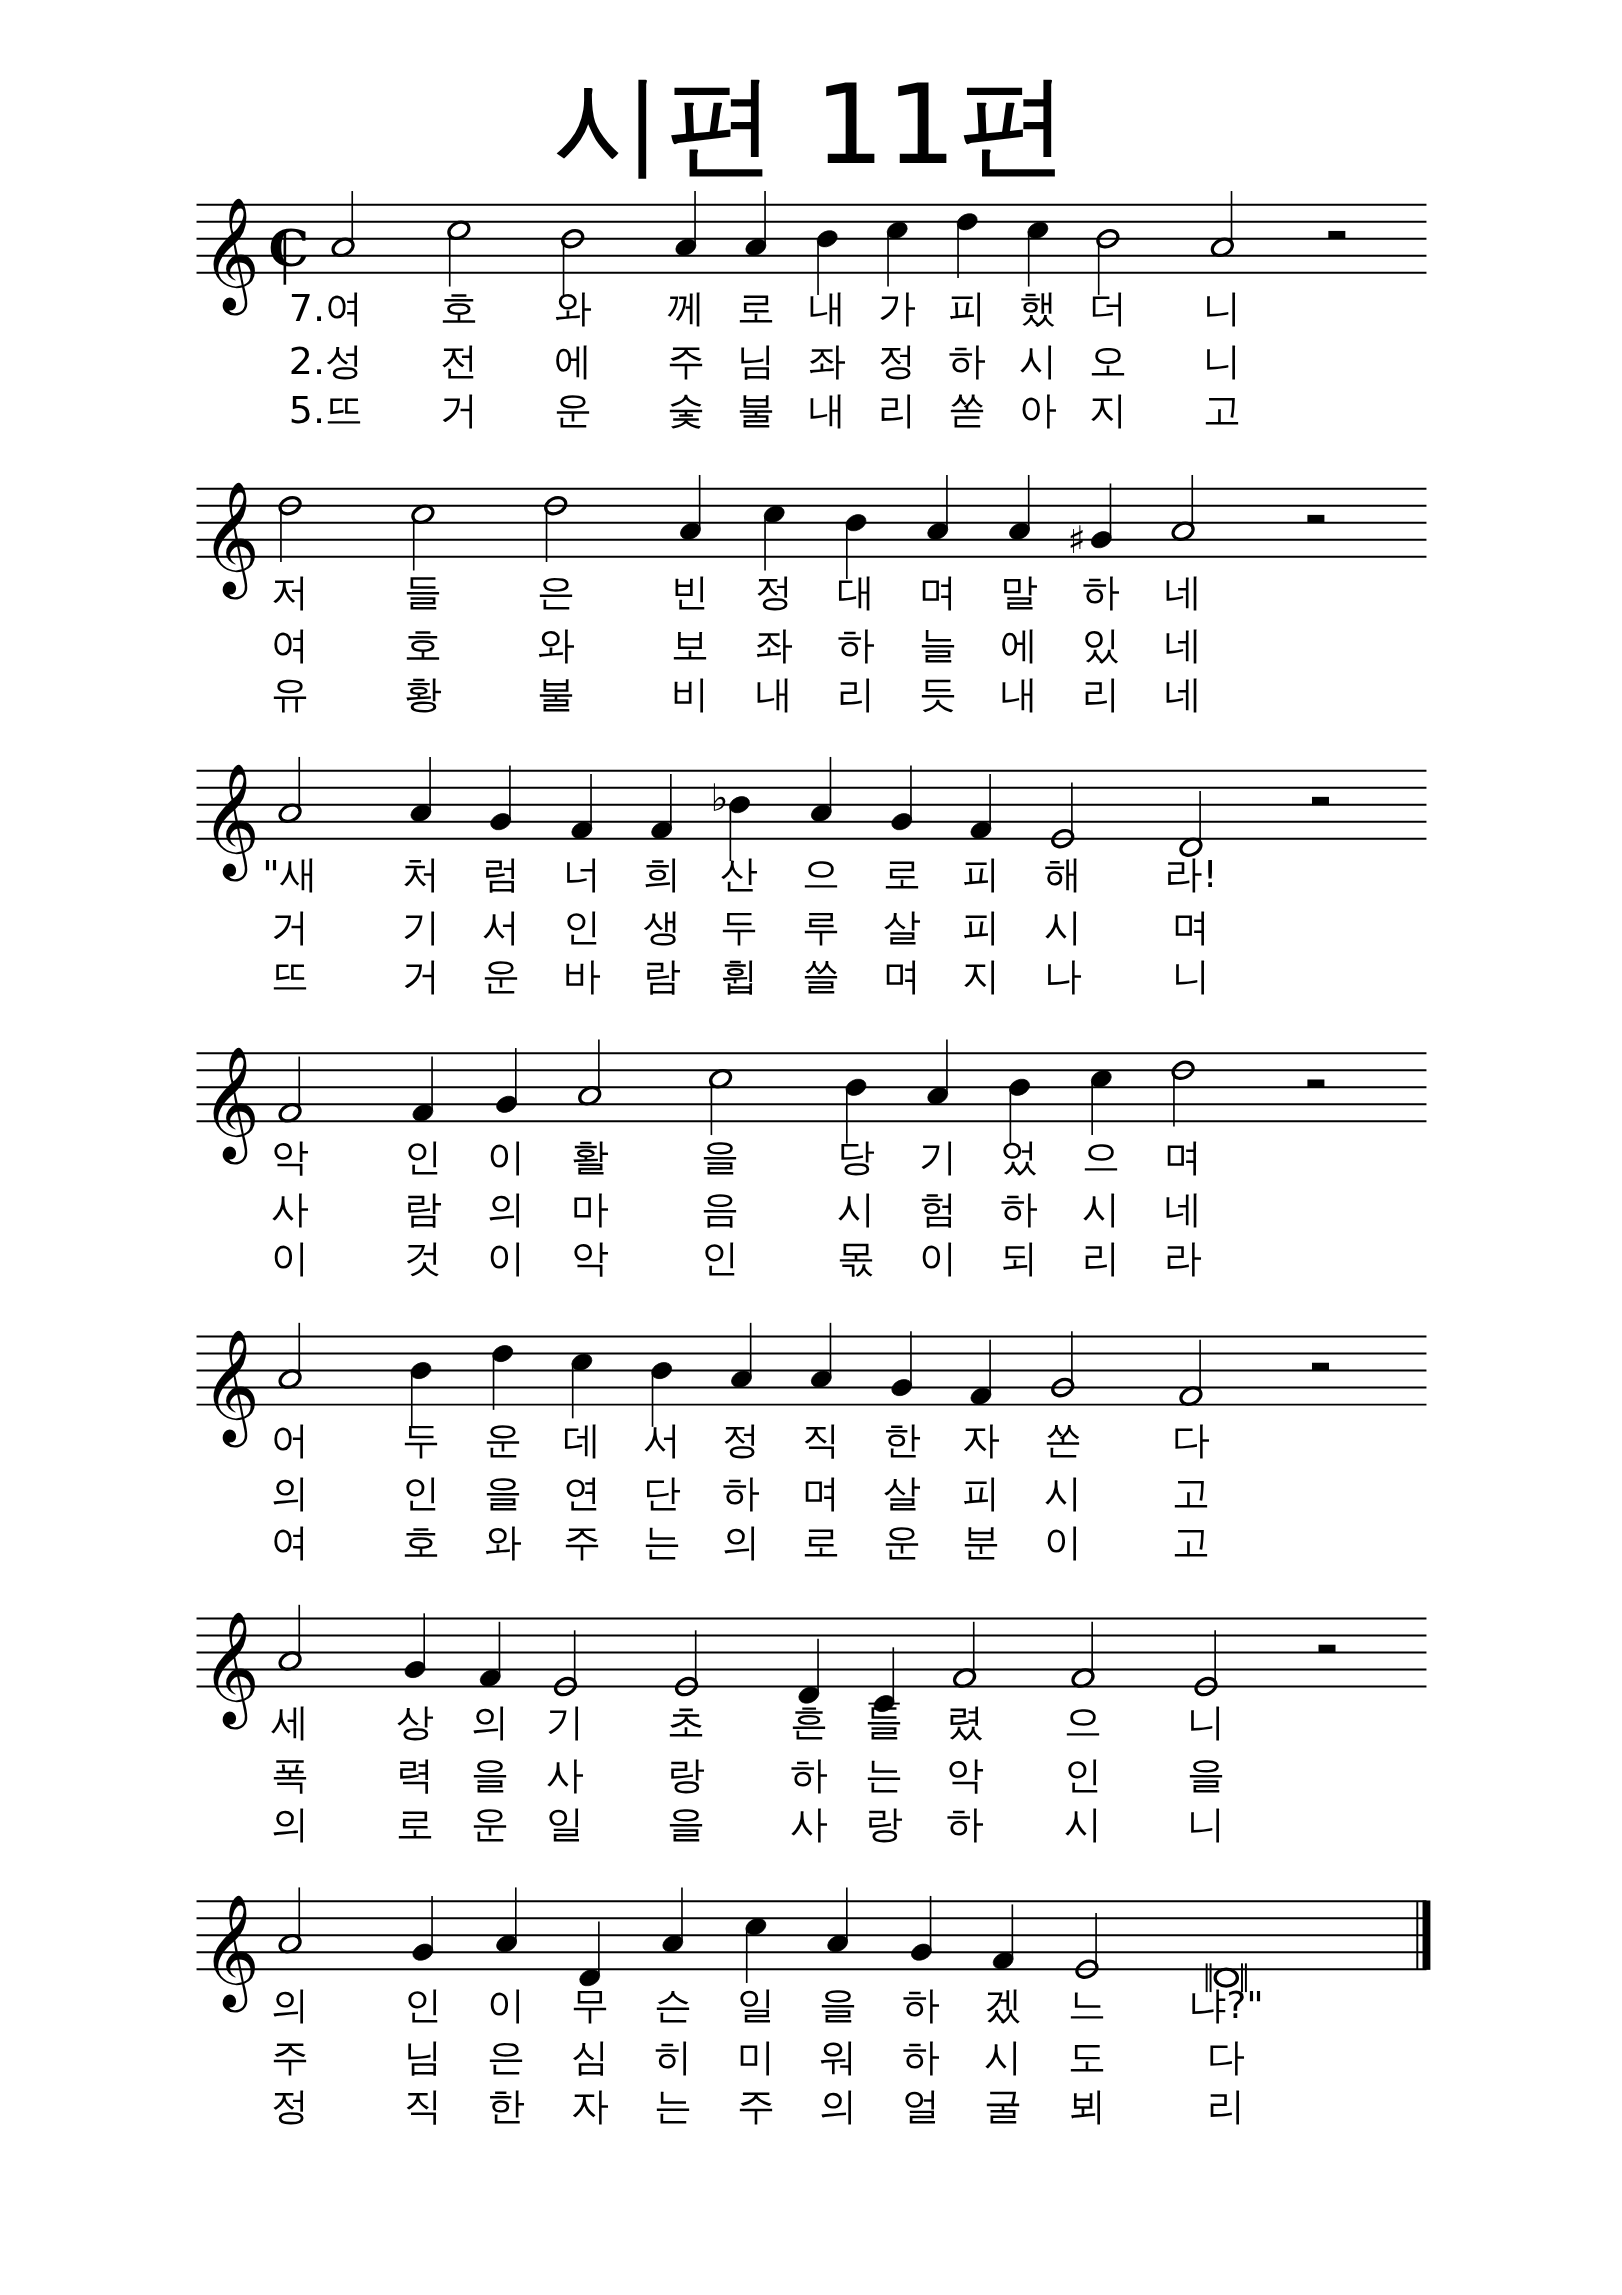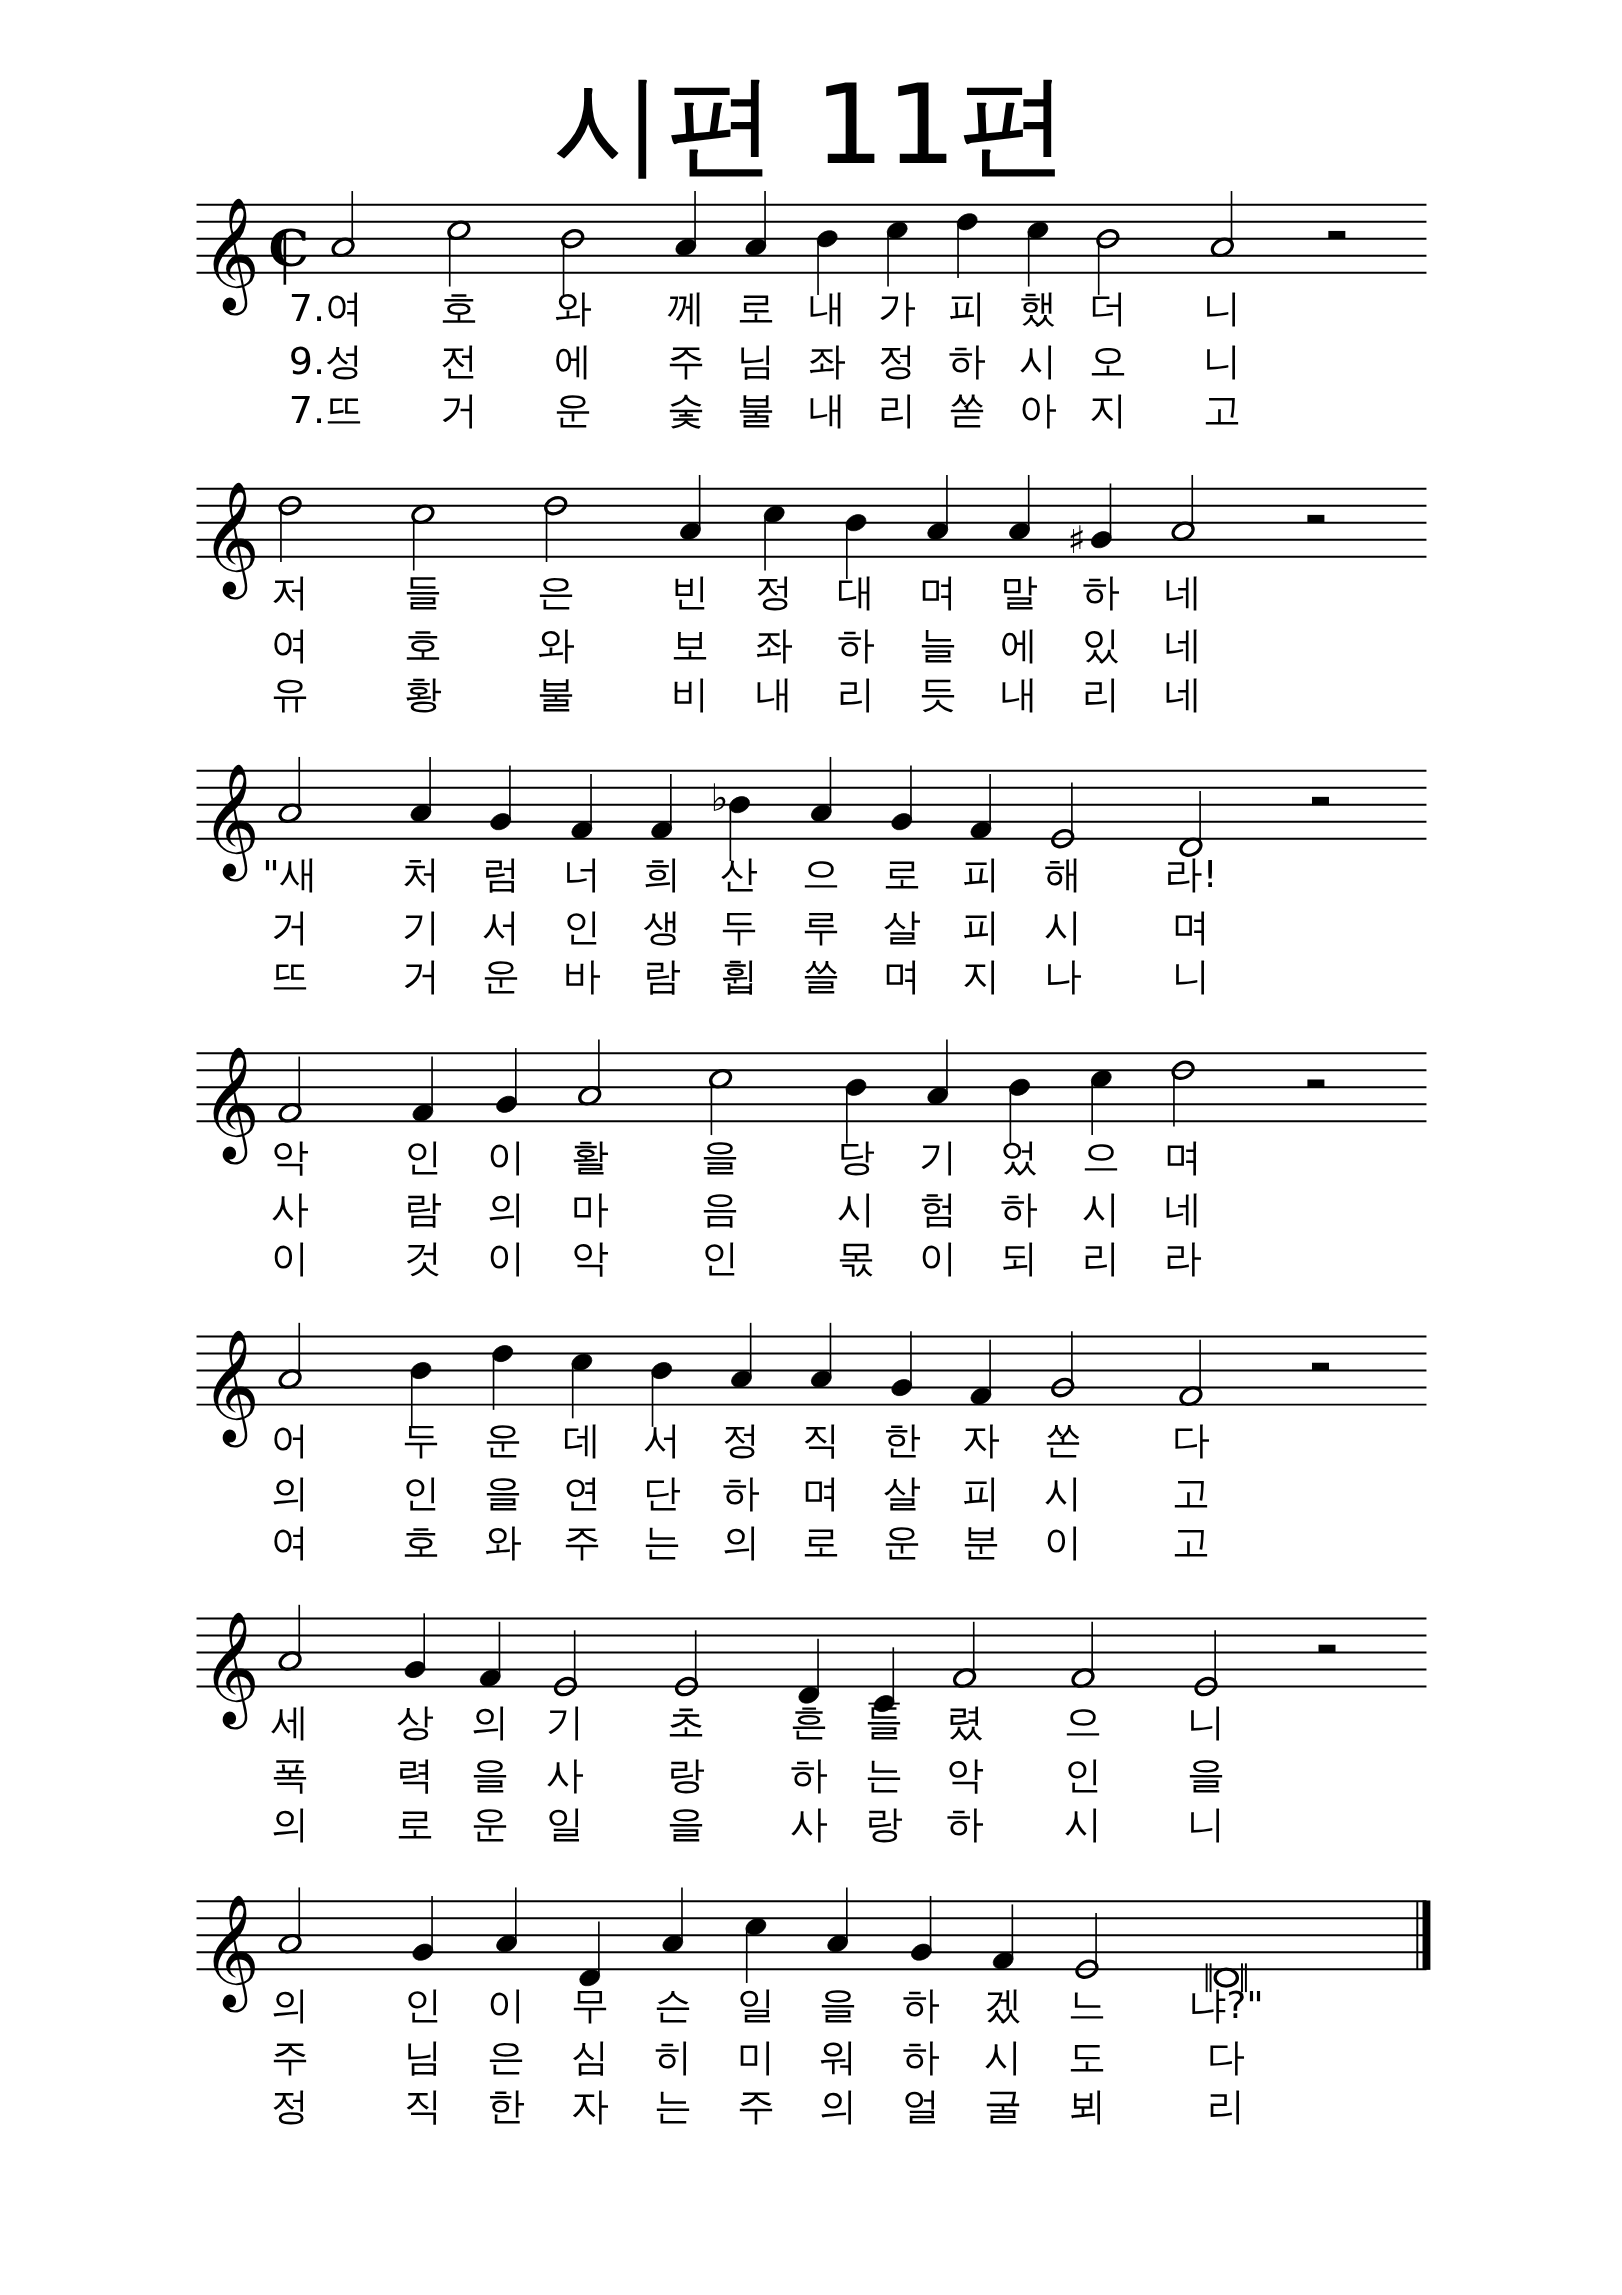--- a/index.html
+++ b/index.html
@@ -391,32 +391,32 @@
     <div class="lyric" style="left: 459px; top: 285px;">호</div>
     <div class="lyric" style="left: 573px; top: 285px;">와</div>
     <div class="lyric" style="left: 686px; top: 285px;">께</div>
     <div class="lyric" style="left: 756px; top: 285px;">로</div>
     <div class="lyric" style="left: 827px; top: 285px;">내</div>
     <div class="lyric" style="left: 897px; top: 285px;">가</div>
     <div class="lyric" style="left: 967px; top: 285px;">피</div>
     <div class="lyric" style="left: 1038px; top: 285px;">했</div>
     <div class="lyric" style="left: 1108px; top: 285px;">더</div>
     <div class="lyric" style="left: 1222px; top: 285px;">니</div>
-    <div class="lyric" style="left: 326px; top: 338px;">9.성</div>
+    <div class="lyric" style="left: 326px; top: 338px;">2.성</div>
     <div class="lyric" style="left: 459px; top: 338px;">전</div>
     <div class="lyric" style="left: 573px; top: 338px;">에</div>
     <div class="lyric" style="left: 686px; top: 338px;">주</div>
     <div class="lyric" style="left: 756px; top: 338px;">님</div>
     <div class="lyric" style="left: 827px; top: 338px;">좌</div>
     <div class="lyric" style="left: 897px; top: 338px;">정</div>
     <div class="lyric" style="left: 967px; top: 338px;">하</div>
     <div class="lyric" style="left: 1038px; top: 338px;">시</div>
     <div class="lyric" style="left: 1108px; top: 338px;">오</div>
     <div class="lyric" style="left: 1222px; top: 338px;">니</div>
-    <div class="lyric" style="left: 326px; top: 387px;">7.뜨</div>
+    <div class="lyric" style="left: 326px; top: 387px;">5.뜨</div>
     <div class="lyric" style="left: 459px; top: 387px;">거</div>
     <div class="lyric" style="left: 573px; top: 387px;">운</div>
     <div class="lyric" style="left: 686px; top: 387px;">숯</div>
     <div class="lyric" style="left: 756px; top: 387px;">불</div>
     <div class="lyric" style="left: 827px; top: 387px;">내</div>
     <div class="lyric" style="left: 897px; top: 387px;">리</div>
     <div class="lyric" style="left: 967px; top: 387px;">쏟</div>
     <div class="lyric" style="left: 1038px; top: 387px;">아</div>
     <div class="lyric" style="left: 1108px; top: 387px;">지</div>
     <div class="lyric" style="left: 1222px; top: 387px;">고</div>

